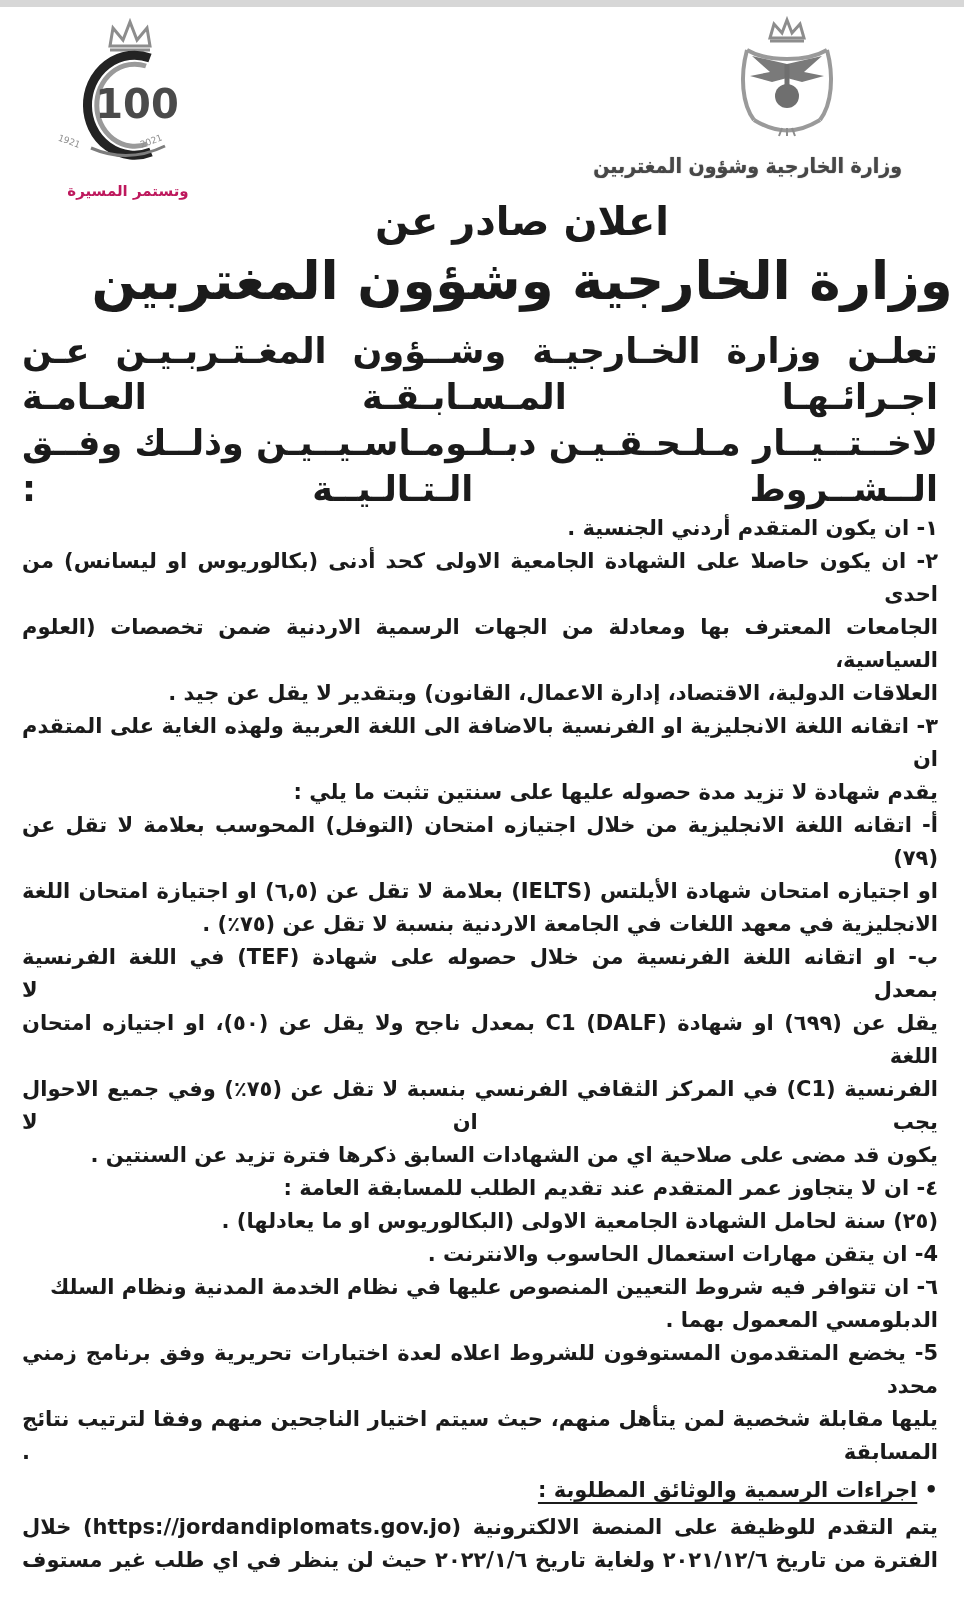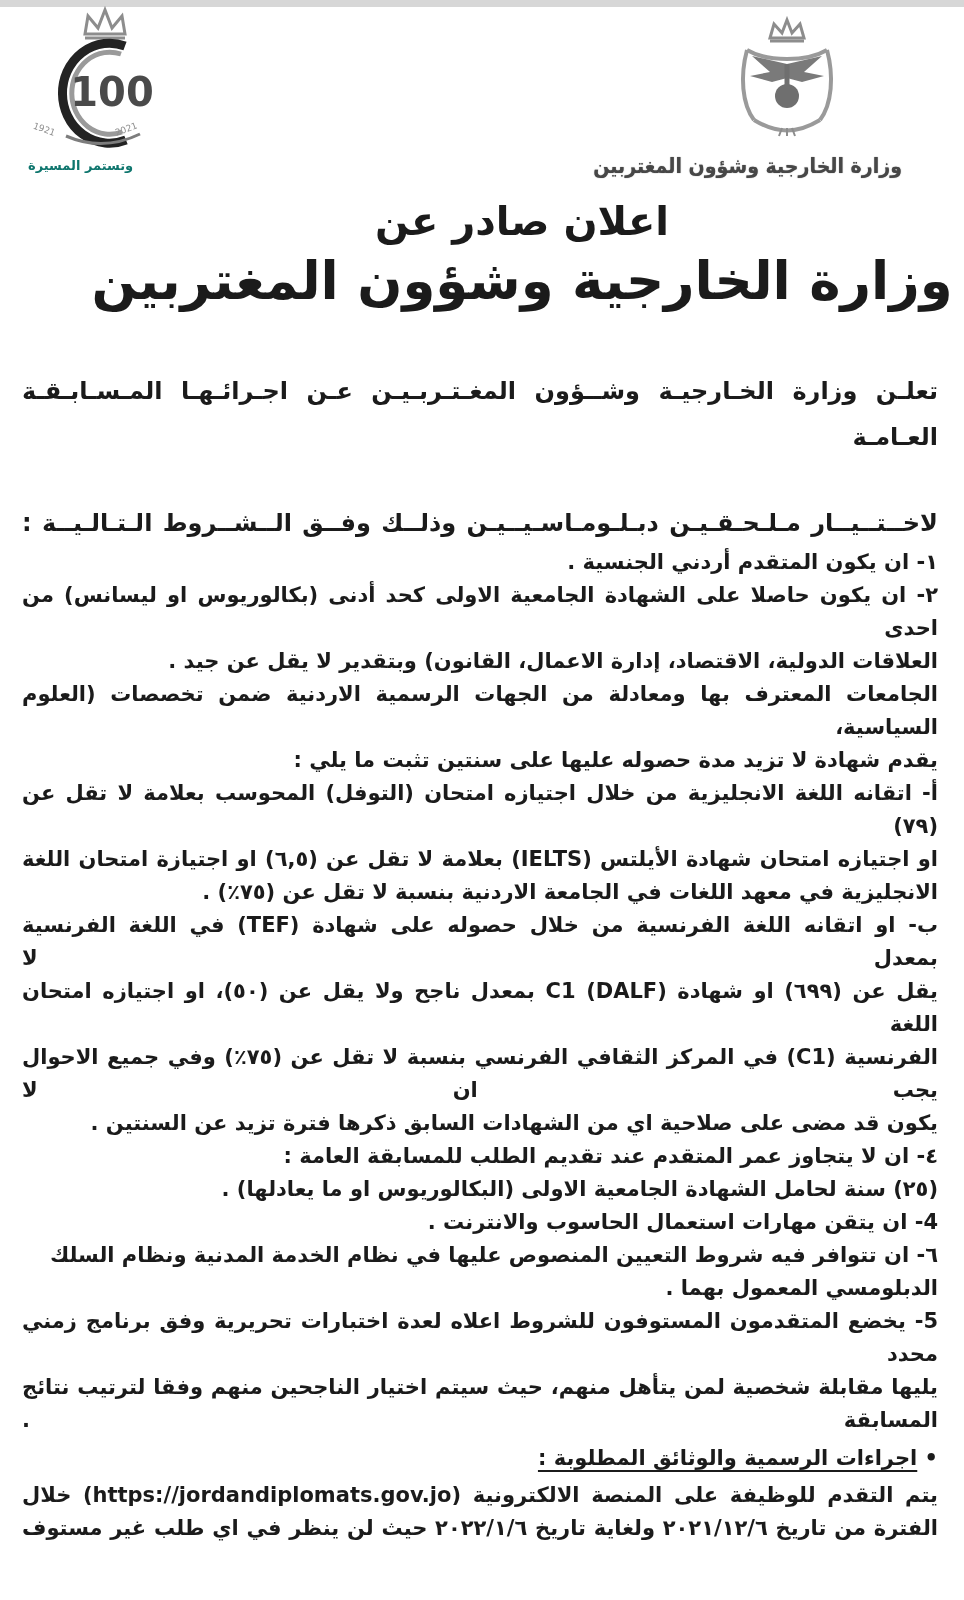--- a/index.html
+++ b/index.html
@@ -10,22 +10,22 @@
     background:#ffffff;
     overflow:hidden;
     direction:rtl;
     font-family:"DejaVu Sans",sans-serif;
     color:#1b1b1b;
   }
   .scan-band{position:absolute;top:0;left:0;width:964px;height:7px;background:#d7d7d7;}
 
   
   .header{position:relative;height:196px;}
-  .centennial{position:absolute;left:28px;top:0;width:200px;text-align:left;}
-  .centennial .caption{font-size:13px;font-weight:bold;color:#0f766e;margin-top:2px;}
+  .centennial{position:absolute;left:28px;top:12px;width:200px;text-align:center;}
+  .centennial .caption{font-size:15px;font-weight:bold;color:#be185d;margin-top:14px;}
   .crest{position:absolute;right:62px;top:16px;width:230px;text-align:center;}
   .crest .caption{
     margin-top:6px;font-size:19px;font-weight:bold;color:#474747;
     white-space:nowrap;transform:scaleY(1.08);
     text-shadow:0 0 1px #6e6e6e;
   }
 
   
   .title1{
     text-align:center;font-weight:bold;font-size:40px;line-height:50px;
@@ -37,21 +37,21 @@
     text-align:center;font-weight:bold;font-size:53px;line-height:66px;
     transform:translateX(40px);margin-top:2px;
   }
 
   
   .body-lines{padding:14px 26px 0 22px;}
   .line{
     direction:rtl;font-weight:bold;font-size:21px;line-height:33px;
     color:#1b1b1b;white-space:normal;
   }
-  .line.intro{font-size:24px;line-height:46px;text-align:justify;text-align-last:justify;margin-top:40px;}
+  .line.intro{font-size:35px;line-height:46px;text-align:justify;text-align-last:justify;}
   .line.justify{text-align:justify;text-align-last:justify;}
   .line.right{text-align:right;}
   .line.small{font-size:21px;text-align:right;}
   .line.heading{text-align:right;margin:5px 0 4px 0;}
   .line.heading .u{text-decoration:underline;text-decoration-thickness:2px;text-underline-offset:5px;}
 </style>
 </head>
 <body>
 
 <div class="page">
@@ -107,22 +107,23 @@
   </div>
 
   <div class="title1">اعلان صادر عن</div>
   <div class="title2">وزارة الخارجية وشؤون المغتربين</div>
 
   <div class="body-lines">
       <div class="line intro">تعلـن وزارة الخـارجيـة وشــؤون المغـتـربـيـن عـن اجـرائـهـا المـسـابـقـة العـامـة</div>
       <div class="line intro">لاخــتــيــار مـلـحـقـيـن دبـلـومـاسـيــيـن وذلــك وفــق الــشــروط الـتـالـيــة :</div>
       <div class="line right">١- ان يكون المتقدم أردني الجنسية .</div>
       <div class="line justify">٢- ان يكون حاصلا على الشهادة الجامعية الاولى كحد أدنى (بكالوريوس او ليسانس) من احدى</div>
+      <div class="line justify">الجامعات المعترف بها ومعادلة من الجهات الرسمية الاردنية ضمن تخصصات (العلوم السياسية،</div>
       <div class="line right">العلاقات الدولية، الاقتصاد، إدارة الاعمال، القانون) وبتقدير لا يقل عن جيد .</div>
-      <div class="line justify">الجامعات المعترف بها ومعادلة من الجهات الرسمية الاردنية ضمن تخصصات (العلوم السياسية،</div>
+      <div class="line justify">٣- اتقانه اللغة الانجليزية او الفرنسية بالاضافة الى اللغة العربية ولهذه الغاية على المتقدم ان</div>
       <div class="line right">يقدم شهادة لا تزيد مدة حصوله عليها على سنتين تثبت ما يلي :</div>
       <div class="line justify">أ- اتقانه اللغة الانجليزية من خلال اجتيازه امتحان (التوفل) المحوسب بعلامة لا تقل عن (٧٩)</div>
       <div class="line justify">او اجتيازه امتحان شهادة الأيلتس (IELTS) بعلامة لا تقل عن (٦,٥) او اجتيازة امتحان اللغة</div>
       <div class="line right">الانجليزية في معهد اللغات في الجامعة الاردنية بنسبة لا تقل عن (٧٥٪) .</div>
       <div class="line justify">ب- او اتقانه اللغة الفرنسية من خلال حصوله على شهادة (TEF) في اللغة الفرنسية بمعدل لا</div>
       <div class="line justify">يقل عن (٦٩٩) او شهادة C1 (DALF) بمعدل ناجح ولا يقل عن (٥٠)، او اجتيازه امتحان اللغة</div>
       <div class="line justify">الفرنسية (C1) في المركز الثقافي الفرنسي بنسبة لا تقل عن (٧٥٪) وفي جميع الاحوال يجب ان لا</div>
       <div class="line right">يكون قد مضى على صلاحية اي من الشهادات السابق ذكرها فترة تزيد عن السنتين .</div>
       <div class="line right">٤- ان لا يتجاوز عمر المتقدم عند تقديم الطلب للمسابقة العامة :</div>
       <div class="line right">(٢٥) سنة لحامل الشهادة الجامعية الاولى (البكالوريوس او ما يعادلها) .</div>

